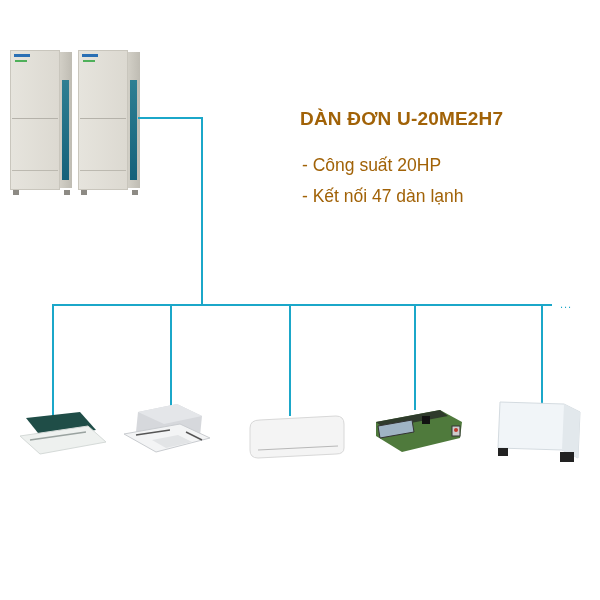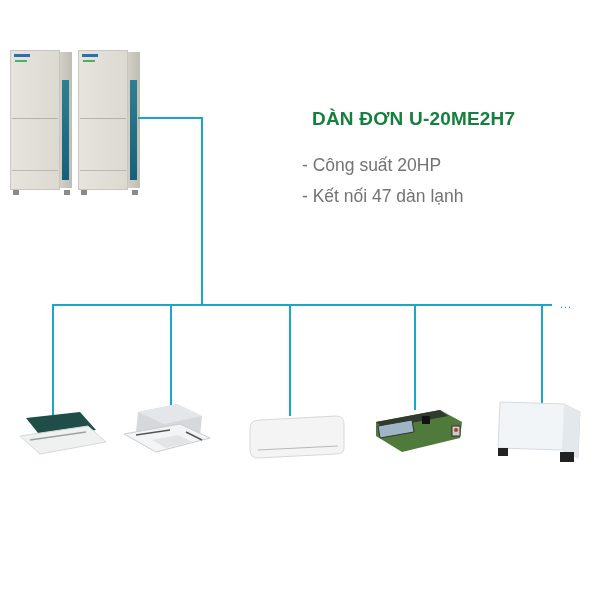--- a/index.html
+++ b/index.html
@@ -1,20 +1,20 @@
 <!DOCTYPE html>
 <html><head>
 <meta charset="utf-8">
 <style>
   html, body { margin:0; padding:0; }
   body { width:600px; height:600px; background:#ffffff; position:relative; overflow:hidden; font-family:"Liberation Sans", sans-serif; }
   .pipe { position:absolute; background:#1ba7c9; }
   .dots { position:absolute; left:560px; top:299px; font-size:11px; color:#1ba7c9; letter-spacing:1px; line-height:10px; }
-  .title { position:absolute; left:300px; top:108px; font-size:19px; font-weight:bold; color:#15803d; letter-spacing:0.2px;margin-left:12px; }
-  .spec { position:absolute; left:302px; font-size:17.5px; color:#737373; }
+  .title { position:absolute; left:300px; top:108px; font-size:19px; font-weight:bold; color:#a16207; letter-spacing:0.2px; }
+  .spec { position:absolute; left:302px; font-size:17.5px; color:#a16207; }
   
   .odu { position:absolute; top:50px; width:60px; height:146px; }
   .odu .body { position:absolute; left:0; top:0; width:50px; height:140px; background:linear-gradient(90deg,#e6e4dd,#dcd9d1); border:1px solid #c9c6bd; box-sizing:border-box; }
   .odu .side { position:absolute; left:50px; top:2px; width:12px; height:136px; background:linear-gradient(90deg,#d2cfc6,#bfbcb3); }
   .odu .vent { position:absolute; left:52px; top:30px; width:7px; height:100px; background:linear-gradient(180deg,#2f7f93,#15617a); }
   .odu .seam { position:absolute; left:2px; top:68px; width:46px; height:1px; background:#b5b2aa; }
   .odu .base { position:absolute; left:2px; top:120px; width:46px; height:14px; border-top:1px solid #bcb9b0; }
   .odu .logo { position:absolute; left:4px; top:4px; width:16px; height:3px; background:#2a6fb4; }
   .odu .logo2 { position:absolute; left:5px; top:10px; width:12px; height:2px; background:#4fb05a; }
   .odu .foot { position:absolute; top:140px; width:6px; height:5px; background:#8d8a84; }

